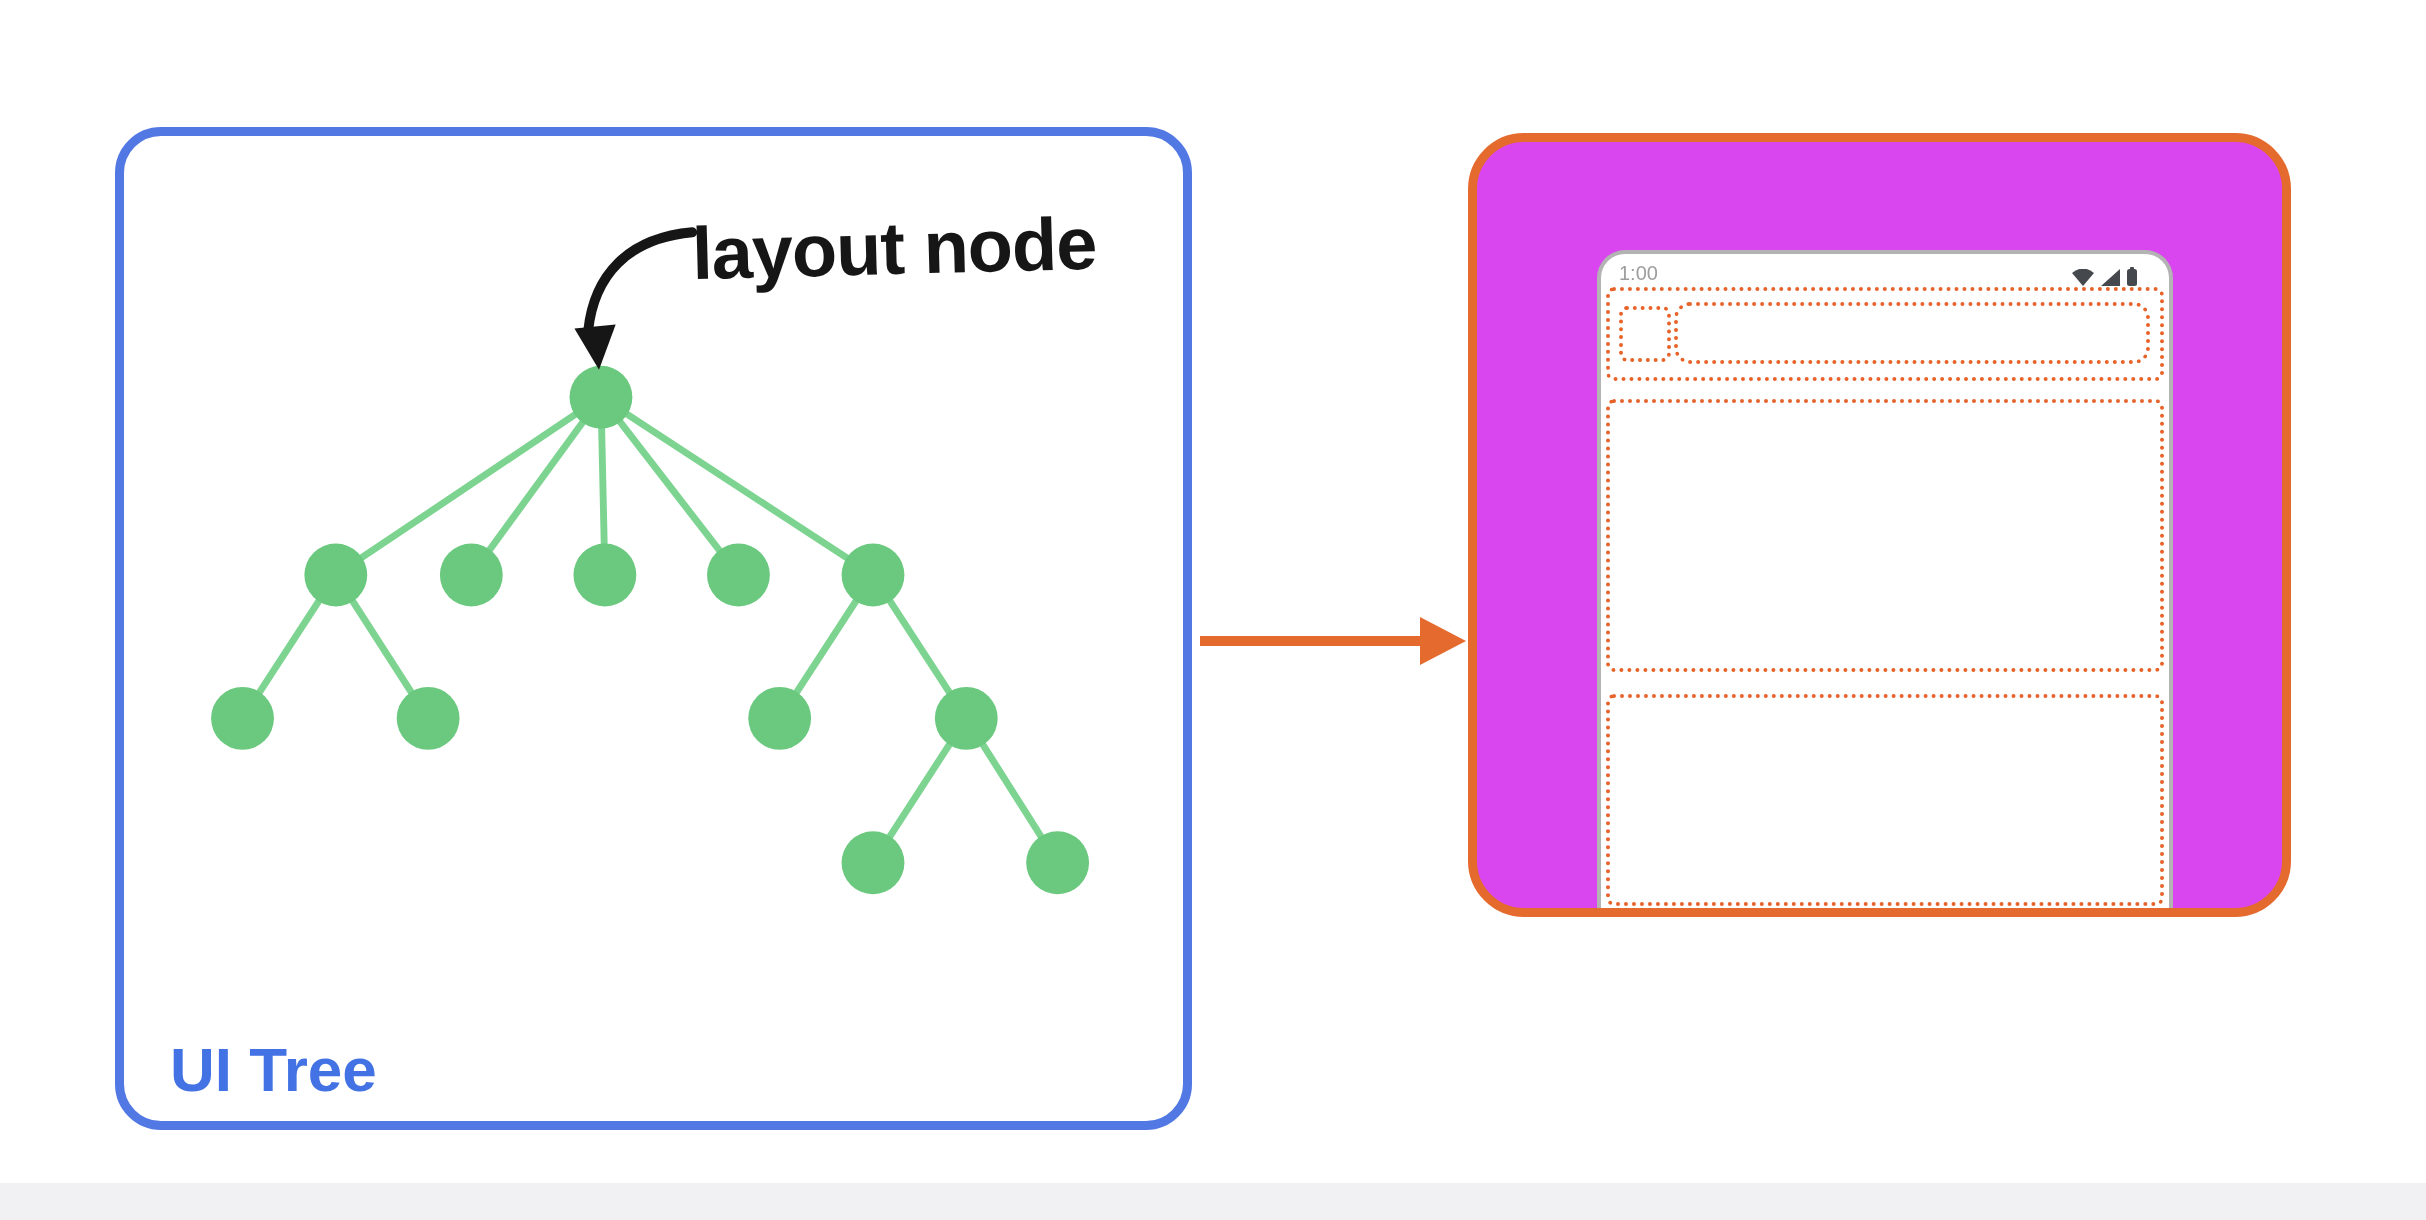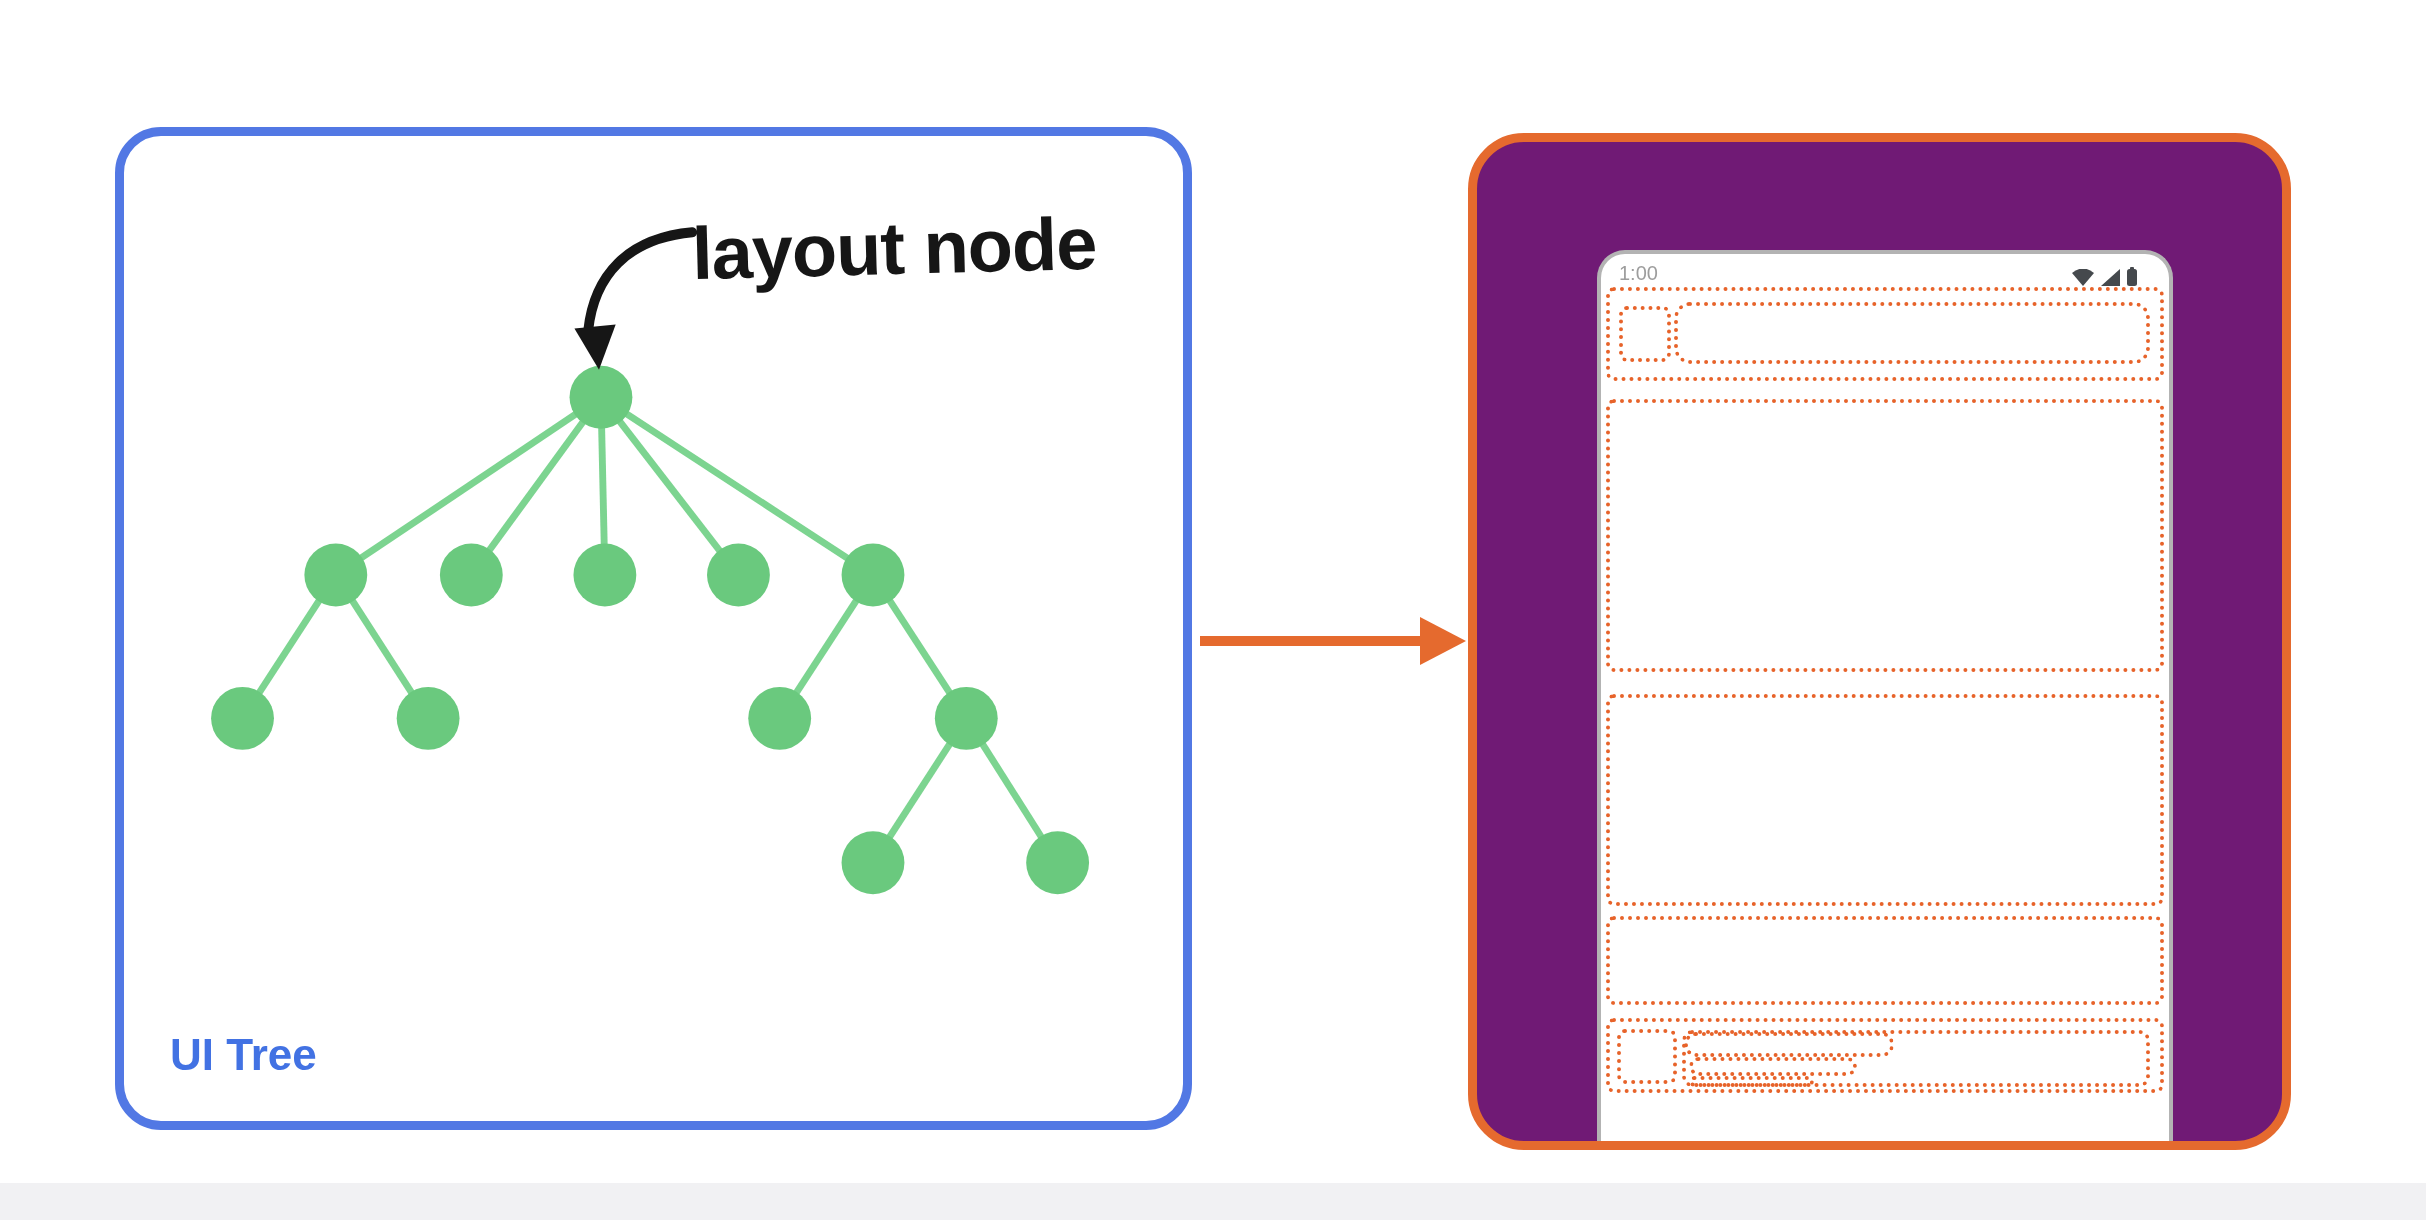--- a/index.html
+++ b/index.html
@@ -26,35 +26,35 @@
   .tree-svg{position:absolute;left:0;top:0;width:100%;height:100%;}
   .annotation-label{
     position:absolute;left:568px;top:70px;
     font-size:74px;font-weight:bold;letter-spacing:-1px;
     color:var(--ink,#161616);
     transform:rotate(-1.5deg);
     white-space:nowrap;
   }
   .annotation-arrow{position:absolute;left:0;top:0;width:100%;height:100%;pointer-events:none;}
   .panel-label{
-    position:absolute;left:46px;bottom:41px;
-    font-size:44px;font-weight:bold;
+    position:absolute;left:46px;bottom:16px;
+    font-size:62px;font-weight:bold;
     color:var(--blue-text,#4272E3);
   }
 
   
   .flow-arrow{position:absolute;left:1192px;top:600px;width:290px;height:82px;}
 
   
   .panel-orange{
-    position:absolute;left:1468px;top:133px;width:823px;height:1017px;
+    position:absolute;left:1468px;top:133px;width:823px;height:784px;
     box-sizing:border-box;
     border:9px solid var(--orange,#E56A2E);
     border-radius:56px;
-    background:#701a75;
+    background:#d946ef;
     overflow:hidden;
   }
   .phone{
     position:absolute;left:120px;top:108px;width:576px;height:900px;
     box-sizing:border-box;
     border:4px solid var(--phone-frame,#B3B3B3);
     border-bottom:none;
     border-radius:28px 28px 0 0;
     background:#ffffff;
   }

